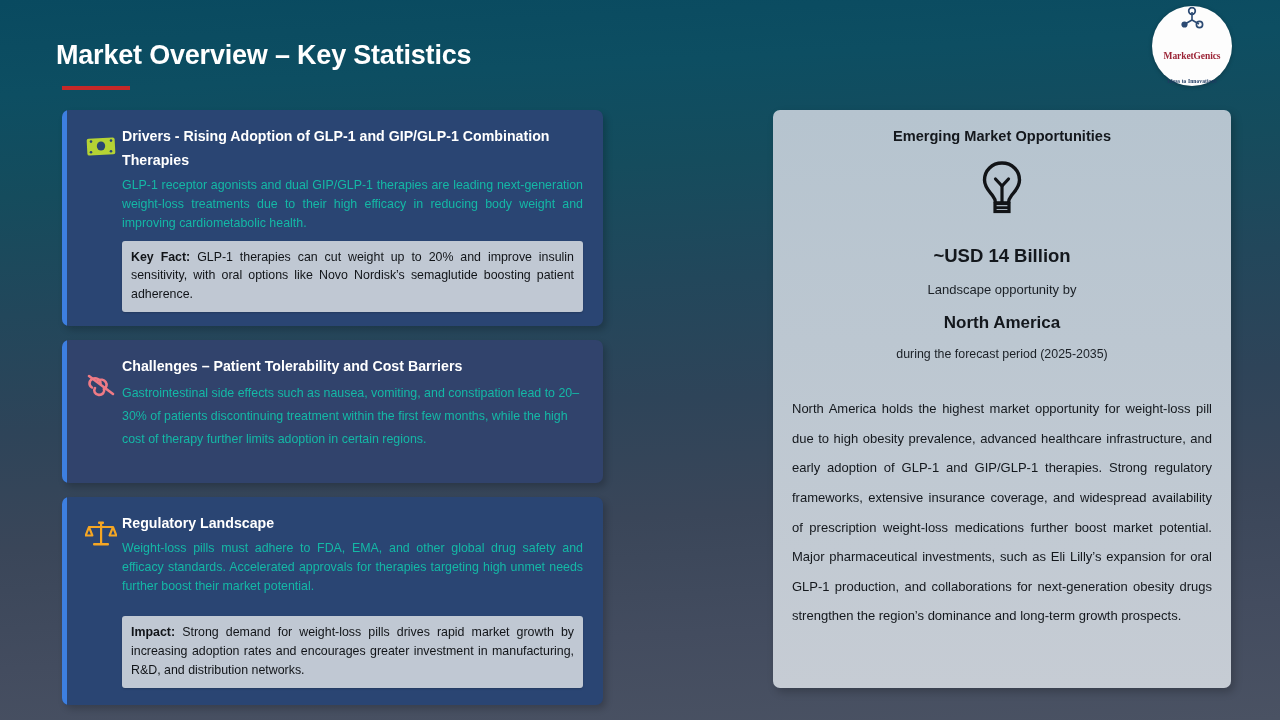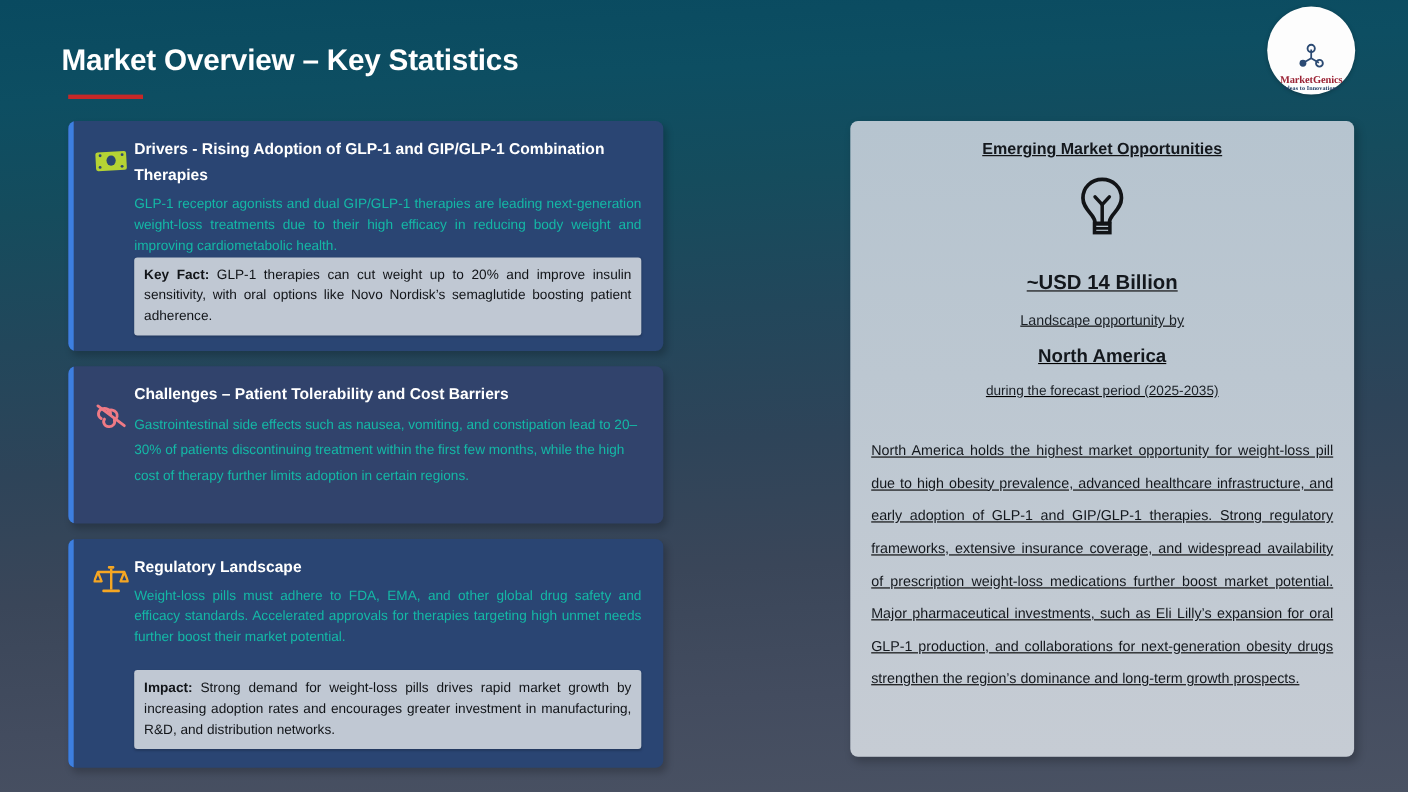--- a/index.html
+++ b/index.html
@@ -49,21 +49,21 @@
     position: absolute;
     right: 48px;
     top: 6px;
     width: 80px;
     height: 80px;
     border-radius: 50%;
     background: #fdfdfd;
     display: flex;
     flex-direction: column;
     align-items: center;
-    justify-content: flex-end;
+    justify-content: space-between;
     box-shadow: 0 1px 4px rgba(0,0,0,0.25);
   }
   .logo-mark { margin-bottom: 1px; }
   .logo-name {
     font-family: "Liberation Serif", serif;
     font-size: 9.5px;
     font-weight: bold;
     color: #9b2335;
     line-height: 1;
     letter-spacing: -0.1px;
@@ -131,20 +131,21 @@
     line-height: 1.55;
     text-align: justify;
   }
   .card.card-challenge .card-body {
     text-align: left;
     line-height: 1.85;
     font-size: 12.4px;
   }
 
   .callout {
+    margin-top: 7px;
     background: #c0c8d3;
     border-radius: 3px;
     padding: 7px 9px 8px 9px;
     font-size: 12.4px;
     color: #111418;
     line-height: 1.53;
     text-align: justify;
     box-shadow: 0 1px 2px rgba(0,0,0,0.18);
   }
   .callout b { font-weight: bold; }
@@ -156,21 +157,20 @@
     left: 773px;
     top: 110px;
     width: 458px;
     height: 578px;
     border-radius: 7px;
     background: linear-gradient(180deg, #b6c4cf 0%, #bcc7d1 40%, #c6ccd4 100%);
     box-shadow: 3px 4px 8px rgba(0,0,0,0.22);
     padding: 12px 16px 10px 16px;
     text-align: center;
     overflow: hidden;
-    text-decoration: underline;
   }
 
   .rp-title {
     font-size: 14.6px;
     font-weight: bold;
     color: #14181d;
     margin-top: 6px;
   }
   .rp-bulb { margin-top: 15px; }
   .rp-value {

